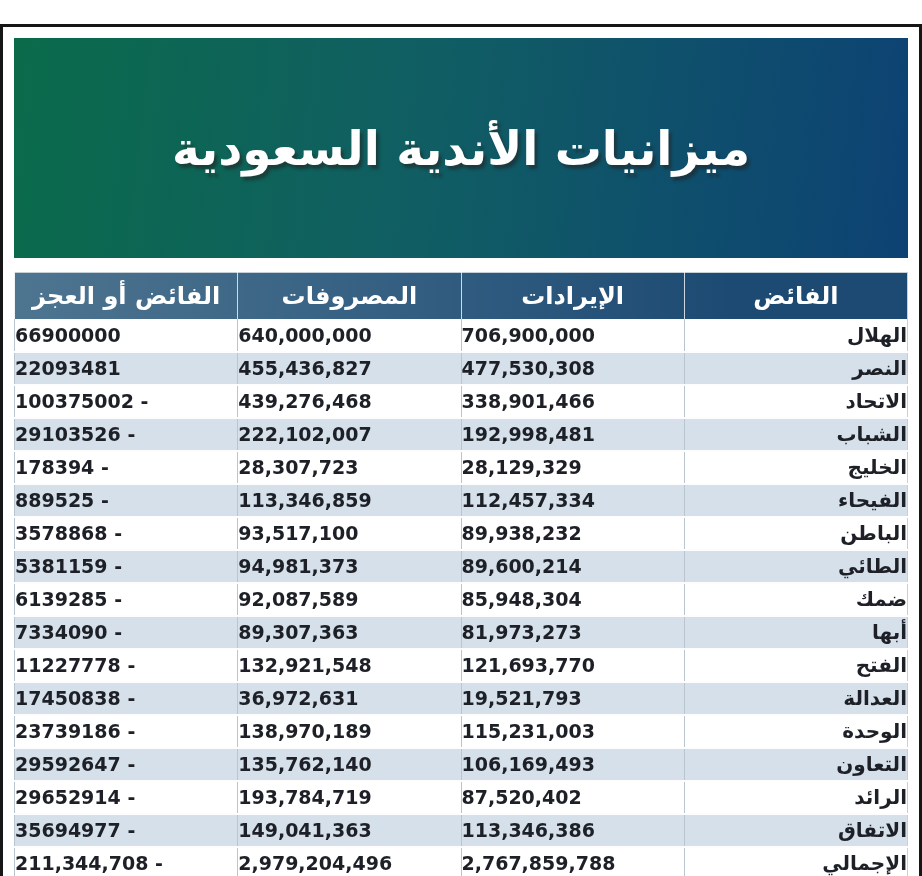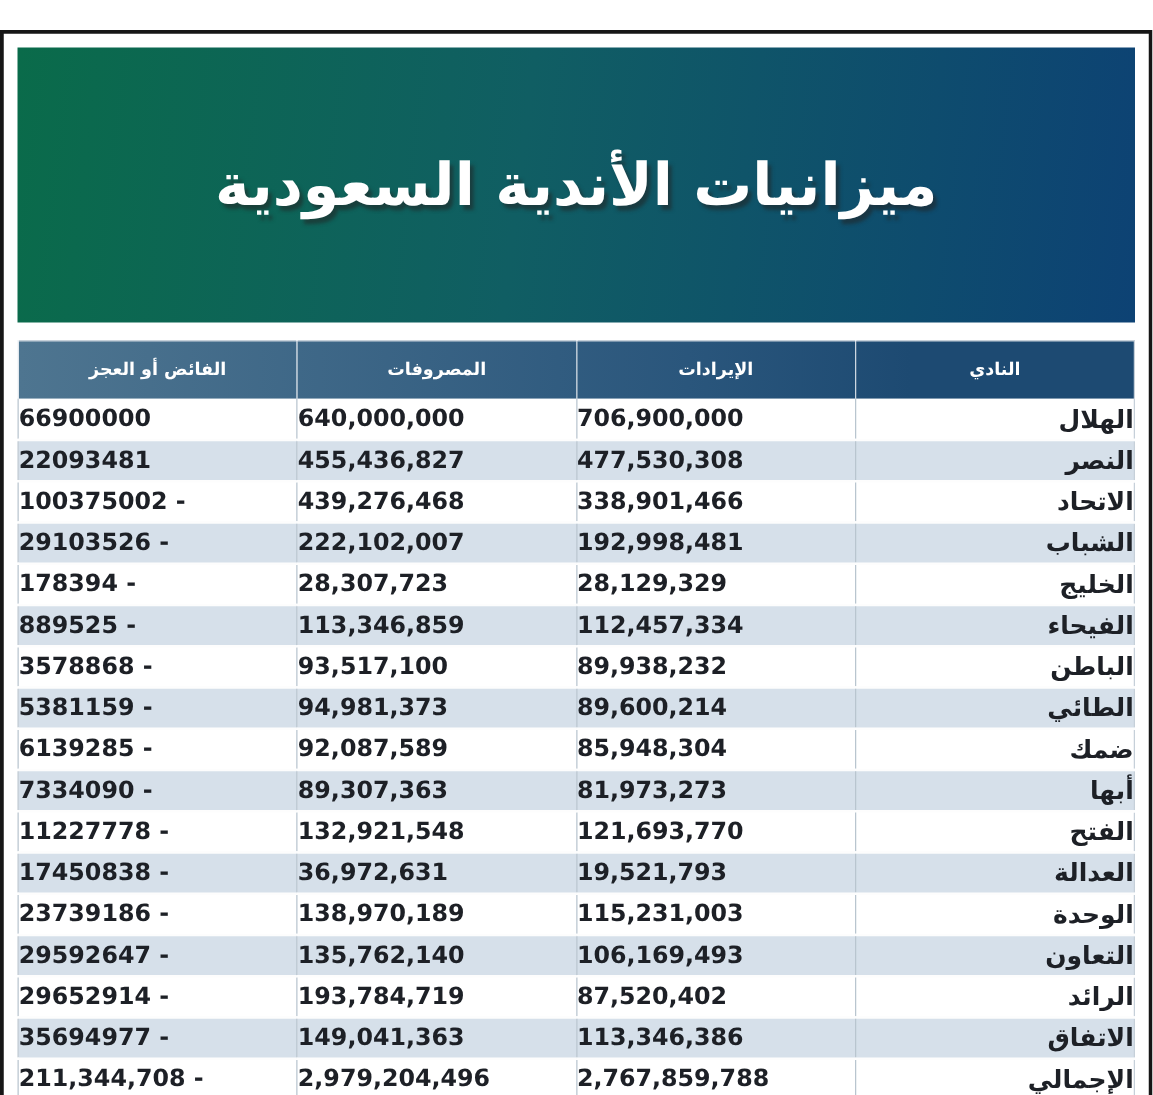--- a/index.html
+++ b/index.html
@@ -31,21 +31,21 @@
     border-collapse:collapse;
     border:1px solid #c6d0d9;
     table-layout:fixed;
   }
   thead tr {
     background:linear-gradient(to right, #4e7590 0%, #2a567c 60%, #1d4a72 80%);
   }
   th {
     height:46px;
     color:#ffffff;
-    font-size:14px;
+    font-size:24px;
     font-weight:bold;
     text-align:center;
     vertical-align:middle;
     border-left:1px solid rgba(235,240,244,0.85);
   }
   th:last-child { border-left:1px solid rgba(235,240,244,0.85); }
   tbody td {
     height:33px;
     font-size:19px;
     font-weight:bold;
@@ -75,21 +75,21 @@
 
 <div class="page">
 
   <div class="banner">
     <div class="banner-title">ميزانيات الأندية السعودية</div>
   </div>
 
   <table class="budget-table" dir="rtl">
     <thead>
       <tr>
-        <th>النادي</th>
+        <th>الفائض</th>
         <th>الإيرادات</th>
         <th>المصروفات</th>
         <th>الفائض أو العجز</th>
       </tr>
     </thead>
     <tbody>
       <tr>
         <td class="club">الهلال</td>
         <td class="num">706,900,000</td>
         <td class="num">640,000,000</td>

